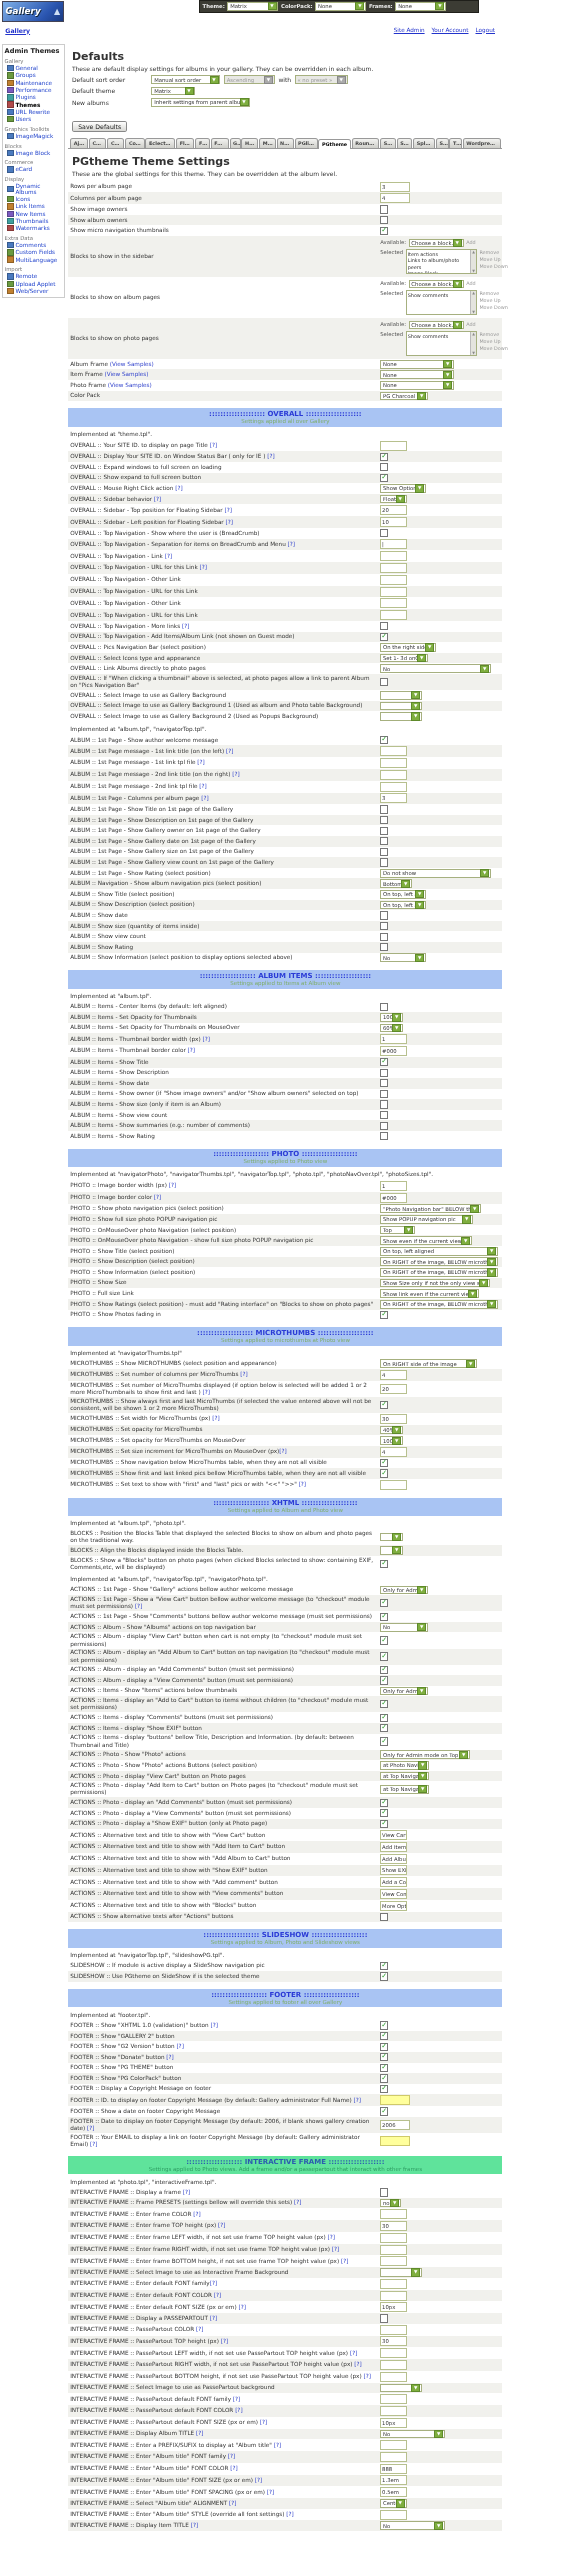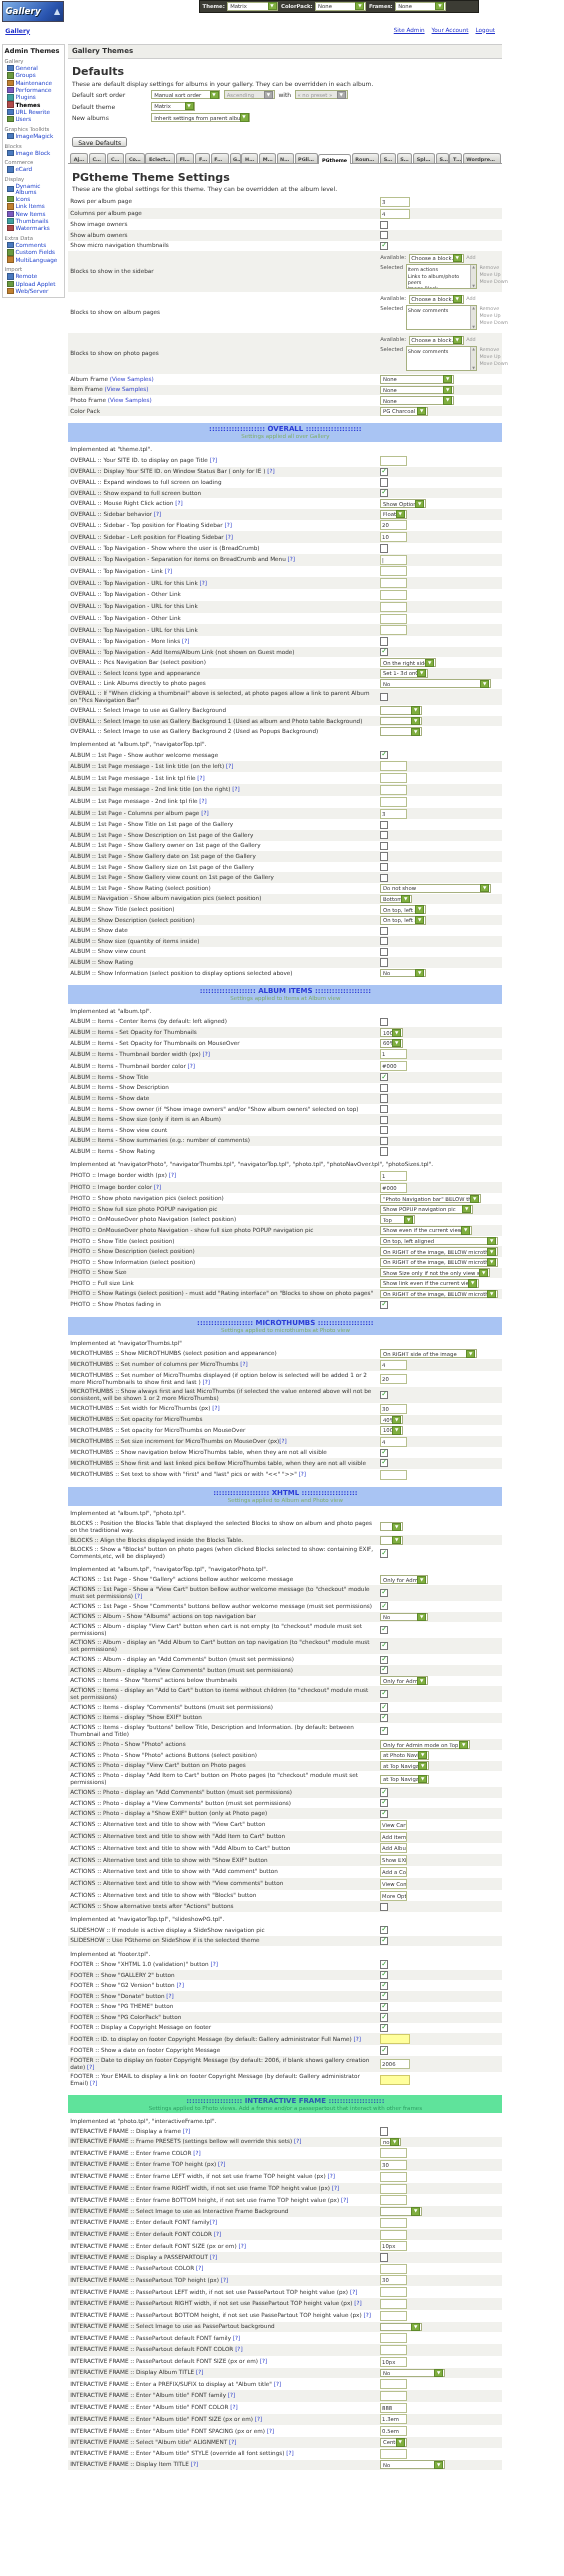--- a/index.html
+++ b/index.html
@@ -197,21 +197,20 @@
           <span>Upload Applet</span>
         </div>
         <div class="sb-item">
           <span class="ic" style="background: rgb(192, 128, 48);"></span>
           <span>Web/Server</span>
         </div>
       </div>
   </div>
 
   <div class="content">
-    <div class="pagebar">Gallery Themes</div>
 
     <div class="defaults">
       <div class="sec-title">Defaults</div>
       <div class="sec-desc">These are default display settings for albums in your gallery. They can be overridden in each album.</div>
       <div class="defrow">
         <span class="dlabel">Default sort order</span>
         <span class="sel" style="width:69px">
             <span class="tx">Manual sort order</span>
             <span class="ar">▼</span>
           </span>
@@ -851,20 +850,24 @@
               <div class="cb"></div>
             </div>
           </div>
           <div class="srow">
             <span class="lbl">ALBUM :: Items - Show Rating</span>
             <div class="ctrl">
               <div class="cb"></div>
             </div>
           </div>
         </div>
+        <div class="banner">
+          <div class="bt">:::::::::::::::::::: PHOTO ::::::::::::::::::::</div>
+          <div class="bsub">Settings applied to Photo view</div>
+        </div>
         <div class="impl">Implemented at "navigatorPhoto", "navigatorThumbs.tpl", "navigatorTop.tpl", "photo.tpl", "photoNavOver.tpl", "photoSizes.tpl".</div>
         <div class="stable">
           <div class="srow">
             <span class="lbl">PHOTO :: Image border width (px) <span class="q">[?]</span></span>
             <div class="ctrl">
               <div class="inp" style="width: 23px;">1</div>
             </div>
           </div>
           <div class="srow odd">
             <span class="lbl">PHOTO :: Image border color <span class="q">[?]</span></span>
@@ -1267,34 +1270,42 @@
               <div class="inp" style="width: 23px;">More Options</div>
             </div>
           </div>
           <div class="srow odd">
             <span class="lbl">ACTIONS :: Show alternative texts after "Actions" buttons</span>
             <div class="ctrl">
               <div class="cb"></div>
             </div>
           </div>
         </div>
+        <div class="banner">
+          <div class="bt">:::::::::::::::::::: SLIDESHOW ::::::::::::::::::::</div>
+          <div class="bsub">Settings applied to Album, Photo and Slideshow views</div>
+        </div>
         <div class="impl">Implemented at "navigatorTop.tpl", "slideshowPG.tpl".</div>
         <div class="stable">
           <div class="srow">
             <span class="lbl">SLIDESHOW :: If module is active display a SlideShow navigation pic</span>
             <div class="ctrl">
               <div class="cb on"></div>
             </div>
           </div>
           <div class="srow odd">
             <span class="lbl">SLIDESHOW :: Use PGtheme on SlideShow if is the selected theme</span>
             <div class="ctrl">
               <div class="cb on"></div>
             </div>
           </div>
+        </div>
+        <div class="banner">
+          <div class="bt">:::::::::::::::::::: FOOTER ::::::::::::::::::::</div>
+          <div class="bsub">Settings applied to footer all over Gallery</div>
         </div>
         <div class="impl">Implemented at "footer.tpl".</div>
         <div class="stable">
           <div class="srow">
             <span class="lbl">FOOTER :: Show "XHTML 1.0 (validation)" button <span class="q">[?]</span></span>
             <div class="ctrl">
               <div class="cb on"></div>
             </div>
           </div>
           <div class="srow odd">

